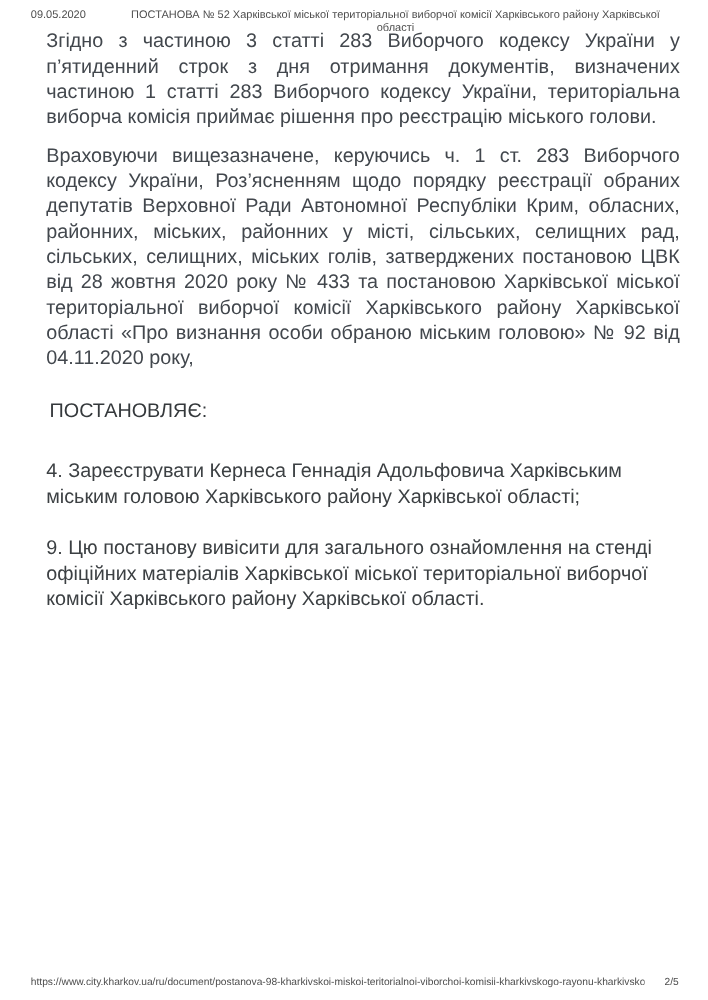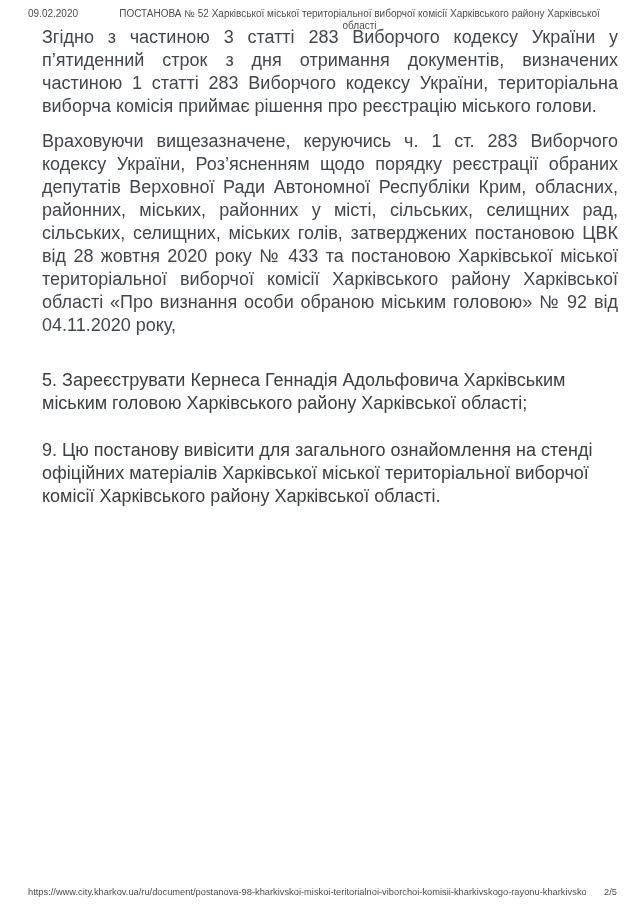--- a/index.html
+++ b/index.html
@@ -94,31 +94,32 @@
     padding-left: 18px;
     white-space: nowrap;
   }
 </style>
 </head>
 <body>
 
 <div class="page" style="background: rgb(255, 255, 255);">
 
   <div class="print-header" style="color: rgb(77, 77, 77);">
-    <span class="header-date">09.02.2020</span>
+    <span class="header-date">09.05.2020</span>
     <span class="header-title">ПОСТАНОВА № 52 Харківської міської територіальної виборчої комісії Харківського району Харківської області</span>
   </div>
 
   <div class="content" style="color: rgb(66, 71, 77);">
     <p class="para-justified para-1">Згідно з частиною 3 статті 283 Виборчого кодексу України у п’ятиденний строк з дня отримання документів, визначених частиною 1 статті 283 Виборчого кодексу України, територіальна виборча комісія приймає рішення про реєстрацію міського голови.</p>
 
     <p class="para-justified para-2">Враховуючи вищезазначене, керуючись ч. 1 ст. 283 Виборчого кодексу України, Роз’ясненням щодо порядку реєстрації обраних депутатів Верховної Ради Автономної Республіки Крим, обласних, районних, міських, районних у місті, сільських, селищних рад, сільських, селищних, міських голів, затверджених постановою ЦВК від 28 жовтня 2020 року № 433 та постановою Харківської міської територіальної виборчої комісії Харківського району Харківської області «Про визнання особи обраною міським головою» № 92 від 04.11.2020 року,</p>
 
+    <p class="resolves-heading" style="color: rgb(53, 57, 60);">ПОСТАНОВЛЯЄ:</p>
 
-    <p class="item item-1">5. Зареєструвати Кернеса Геннадія Адольфовича Харківським міським головою Харківського району Харківської області;</p>
+    <p class="item item-1">4. Зареєструвати Кернеса Геннадія Адольфовича Харківським міським головою Харківського району Харківської області;</p>
 
     <p class="item item-2">9. Цю постанову вивісити для загального ознайомлення на стенді офіційних матеріалів Харківської міської територіальної виборчої комісії Харківського району Харківської області.</p>
   </div>
 
   <div class="print-footer" style="color: rgb(77, 77, 77);">
     <span class="footer-url">https://www.city.kharkov.ua/ru/document/postanova-98-kharkivskoi-miskoi-teritorialnoi-viborchoi-komisii-kharkivskogo-rayonu-kharkivskoi-oblasti-…</span>
     <span class="footer-page">2/5</span>
   </div>
 
 </div>

